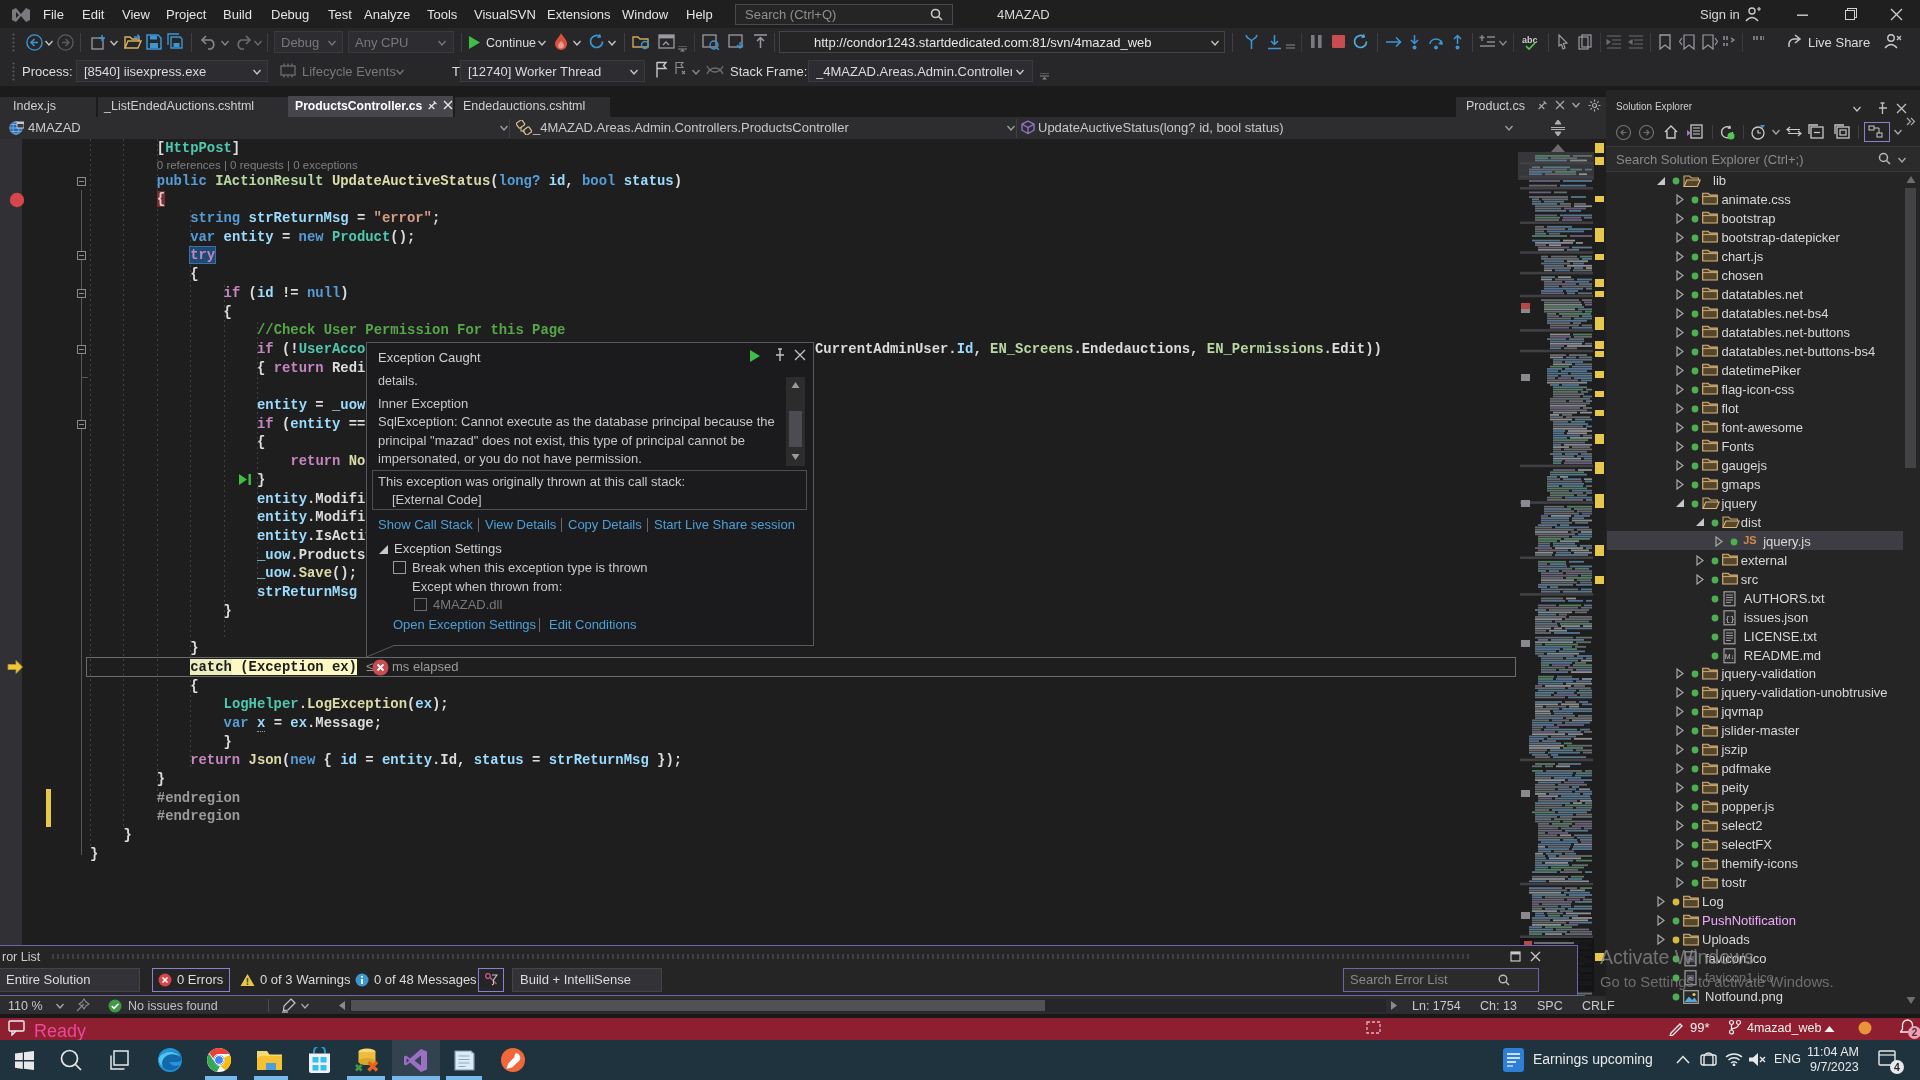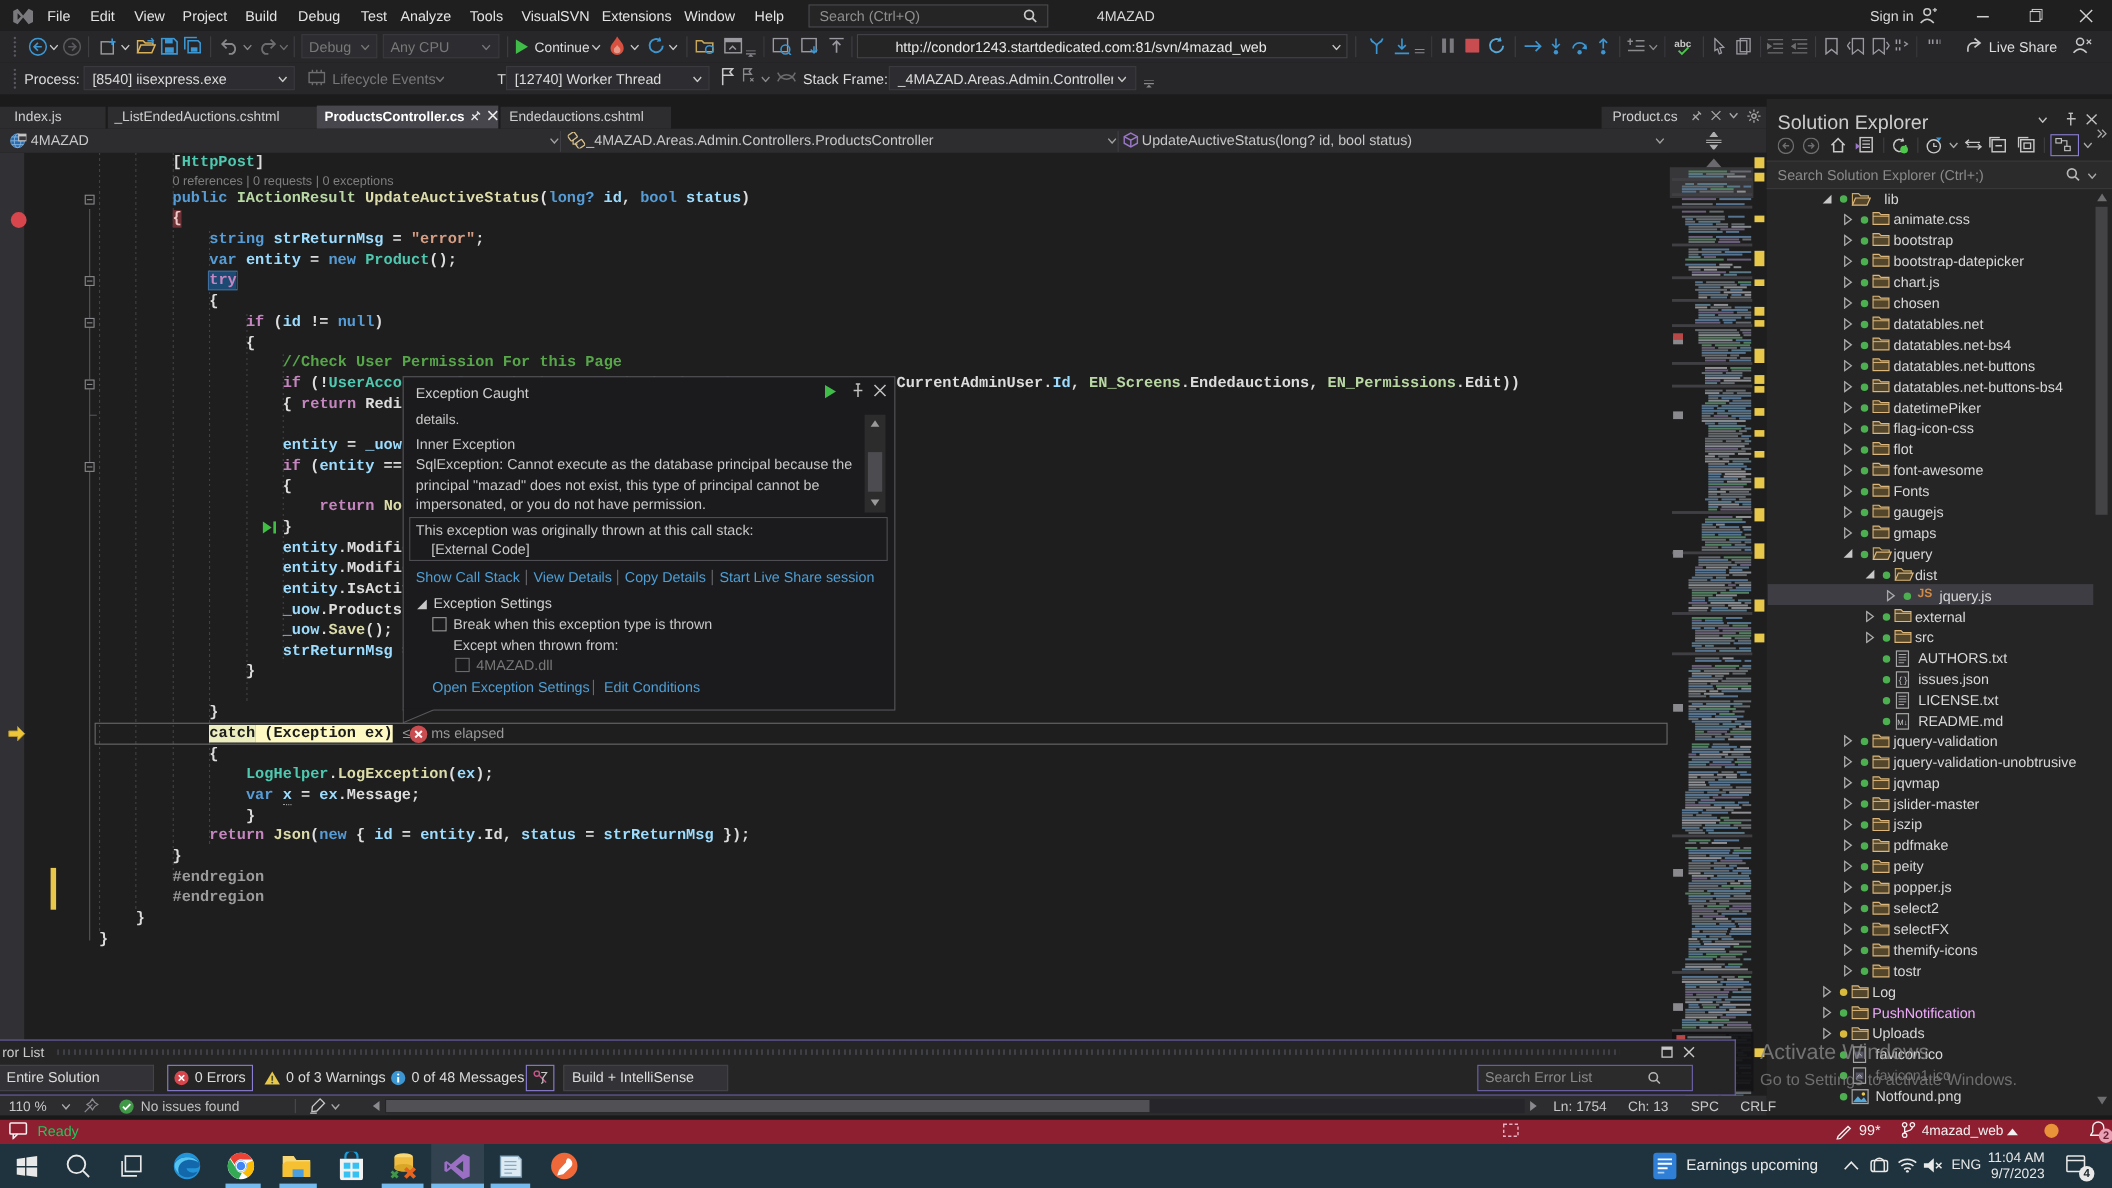--- a/index.html
+++ b/index.html
@@ -1266,21 +1266,21 @@
 <div class="" style="left:414px;top:598px;width:13px;height:13px;border:1px solid #6a6a6e;z-index:31"></div>
 <div class="ui" style="left:433px;top:597px;color:#787878;font-size:13px;font-weight:normal;z-index:31">4MAZAD.dll</div>
 <div class="ui" style="left:393px;top:617px;color:#4D9FD6;font-size:13px;font-weight:normal;z-index:31">Open Exception Settings</div>
 <div class="" style="left:539px;top:618px;width:1px;height:14px;background:#6a6a6e;z-index:31"></div>
 <div class="ui" style="left:549px;top:617px;color:#4D9FD6;font-size:13px;font-weight:normal;z-index:31">Edit Conditions</div>
 <svg style="position:absolute;left:366px;top:644px;z-index:32" width="30" height="14" viewBox="0 0 30 14">
     <path d="M0.5 0 L0.5 13 L28 1.5 L28 0 Z" fill="#1b1b1d"></path>
     <path d="M0.5 0 L0.5 13 L28 1.5" fill="none" stroke="#58585c" stroke-width="1"></path>
   </svg>
 <div class="" style="left:1606px;top:90px;width:314px;height:925px;background:#252526"></div>
-<div class="ui" style="left:1616px;top:101px;color:#cccccc;font-size:18px;font-weight:normal;">Solution Explorer</div>
+<div class="ui" style="left:1616px;top:101px;color:#cccccc;font-size:10px;font-weight:normal;">Solution Explorer</div>
 <svg style="position:absolute;left:1853px;top:106px;" width="8" height="6" viewBox="0 0 8 6">
     <path d="M0.5 1 L4 5 L7.5 1" fill="none" stroke="#c0c0c0" stroke-width="1.3"></path>
   </svg>
 <svg style="position:absolute;left:1876px;top:102px;" width="12" height="13" viewBox="0 0 12 13">
     <path d="M4.5 1 h4 M6.5 1 v5 M3 6 h8 M6.5 6 v6" stroke="#c0c0c0" stroke-width="1.3" fill="none"></path>
   </svg>
 <svg style="position:absolute;left:1896px;top:103px;" width="11" height="11" viewBox="0 0 11 11">
     <path d="M1 1 L10 10 M10 1 L1 10" stroke="#c0c0c0" stroke-width="1.3"></path>
   </svg>
 <svg style="position:absolute;left:1616px;top:125px;" width="15" height="15" viewBox="0 0 15 15">
@@ -1910,21 +1910,21 @@
 <div class="ui" style="left:1412px;top:999px;color:#c8c8c8;font-size:12.5px;font-weight:normal;">Ln: 1754</div>
 <div class="ui" style="left:1480px;top:999px;color:#c8c8c8;font-size:12.5px;font-weight:normal;">Ch: 13</div>
 <div class="ui" style="left:1537px;top:999px;color:#c8c8c8;font-size:12.5px;font-weight:normal;">SPC</div>
 <div class="ui" style="left:1582px;top:999px;color:#c8c8c8;font-size:12.5px;font-weight:normal;">CRLF</div>
 <div class="" style="left:0px;top:1014px;width:1920px;height:4px;background:#191919"></div>
 <div class="" style="left:0px;top:1018px;width:1920px;height:22px;background:#8E1F30"></div>
 <svg style="position:absolute;left:8px;top:1020px;" width="18" height="16" viewBox="0 0 18 16">
     <rect x="1" y="1" width="15" height="10" rx="1" fill="none" stroke="#f0f0f0" stroke-width="1.4"></rect>
     <path d="M4 11 v4 l4 -4" fill="none" stroke="#f0f0f0" stroke-width="1.4"></path>
   </svg>
-<div class="ui" style="left:34px;top:1021px;color:#22c55e;font-size:13px;font-weight:normal;">Ready</div>
+<div class="ui" style="left:34px;top:1021px;color:#ec4899;font-size:18px;font-weight:normal;">Ready</div>
 <svg style="position:absolute;left:1366px;top:1021px;" width="16" height="14" viewBox="0 0 16 14">
     <rect x="1" y="1" width="13" height="11" fill="none" stroke="#e8b0c0" stroke-width="1.3" stroke-dasharray="3 2"></rect>
   </svg>
 <svg style="position:absolute;left:1668px;top:1020px;" width="16" height="16" viewBox="0 0 16 16">
     <path d="M3 13 L12 4 l2 2 L5 15 l-3 1z" fill="none" stroke="#f0f0f0" stroke-width="1.3"></path>
   </svg>
 <div class="ui" style="left:1690px;top:1020px;color:#f0f0f0;font-size:13px;font-weight:normal;">99*</div>
 <svg style="position:absolute;left:1728px;top:1019px;" width="14" height="17" viewBox="0 0 14 17">
     <circle cx="3.5" cy="3.5" r="2" fill="none" stroke="#f0f0f0" stroke-width="1.2"></circle>
     <circle cx="10.5" cy="3.5" r="2" fill="none" stroke="#f0f0f0" stroke-width="1.2"></circle>

